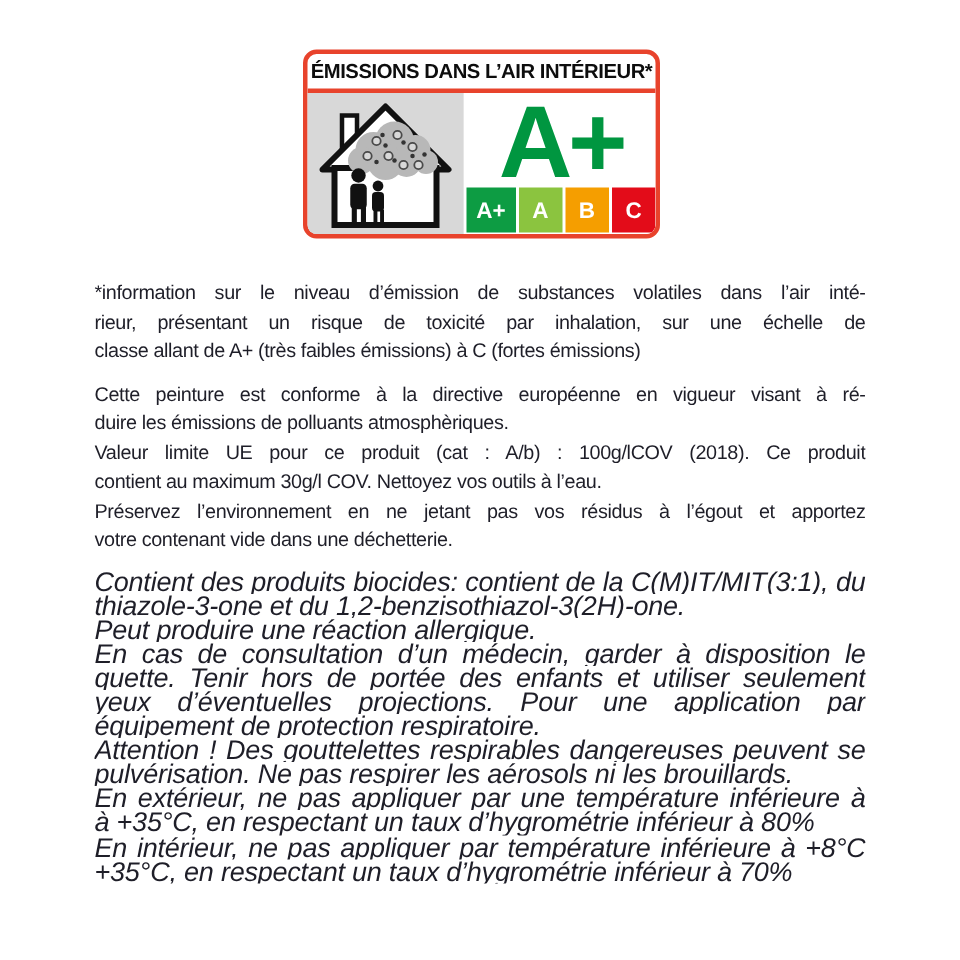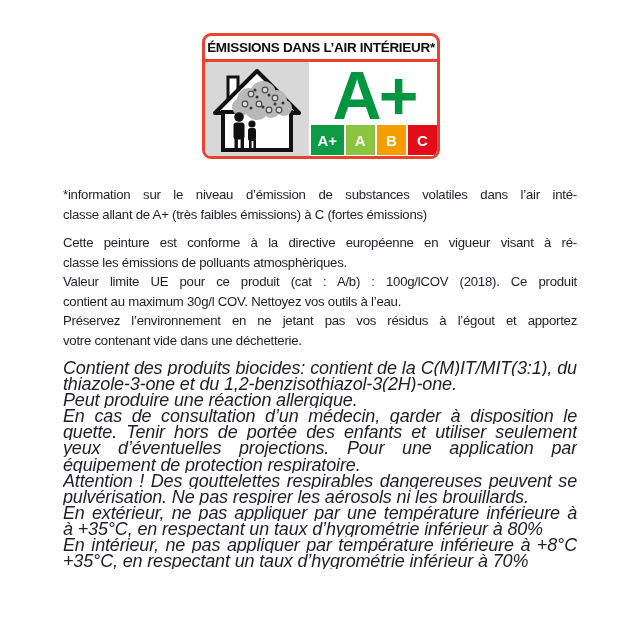--- a/index.html
+++ b/index.html
@@ -140,25 +140,26 @@
             <div class="scale-cell" style="background: rgb(245, 158, 0);">B</div>
             <div class="scale-cell" style="background: rgb(227, 12, 25);">C</div>
           </div>
       </div>
     </div>
   </div>
 
   <div class="textblock">
       <div class="section">
         <div class="ln just">*information sur le niveau d’émission de substances volatiles dans l’air inté-</div>
+        <div class="ln just">rieur, présentant un risque de toxicité par inhalation, sur une échelle de</div>
         <div class="ln">classe allant de A+ (très faibles émissions) à C (fortes émissions)</div>
       </div>
       <div class="section">
         <div class="ln just">Cette peinture est conforme à la directive européenne en vigueur visant à ré-</div>
-        <div class="ln">classe les émissions de polluants atmosphèriques.</div>
+        <div class="ln">duire les émissions de polluants atmosphèriques.</div>
         <div class="ln just">Valeur limite UE pour ce produit (cat : A/b) : 100g/lCOV (2018). Ce produit</div>
         <div class="ln">contient au maximum 30g/l COV. Nettoyez vos outils à l’eau.</div>
         <div class="ln just">Préservez l’environnement en ne jetant pas vos résidus à l’égout et apportez</div>
         <div class="ln">votre contenant vide dans une déchetterie.</div>
       </div>
       <div class="section italic">
         <div class="ln just">Contient des produits biocides: contient de la C(M)IT/MIT(3:1), du 2-méthyl-2h-iso-</div>
         <div class="ln">thiazole-3-one et du 1,2-benzisothiazol-3(2H)-one.</div>
         <div class="ln">Peut produire une réaction allergique.</div>
         <div class="ln just">En cas de consultation d’un médecin, garder à disposition le récipient ou l’éti-</div>

